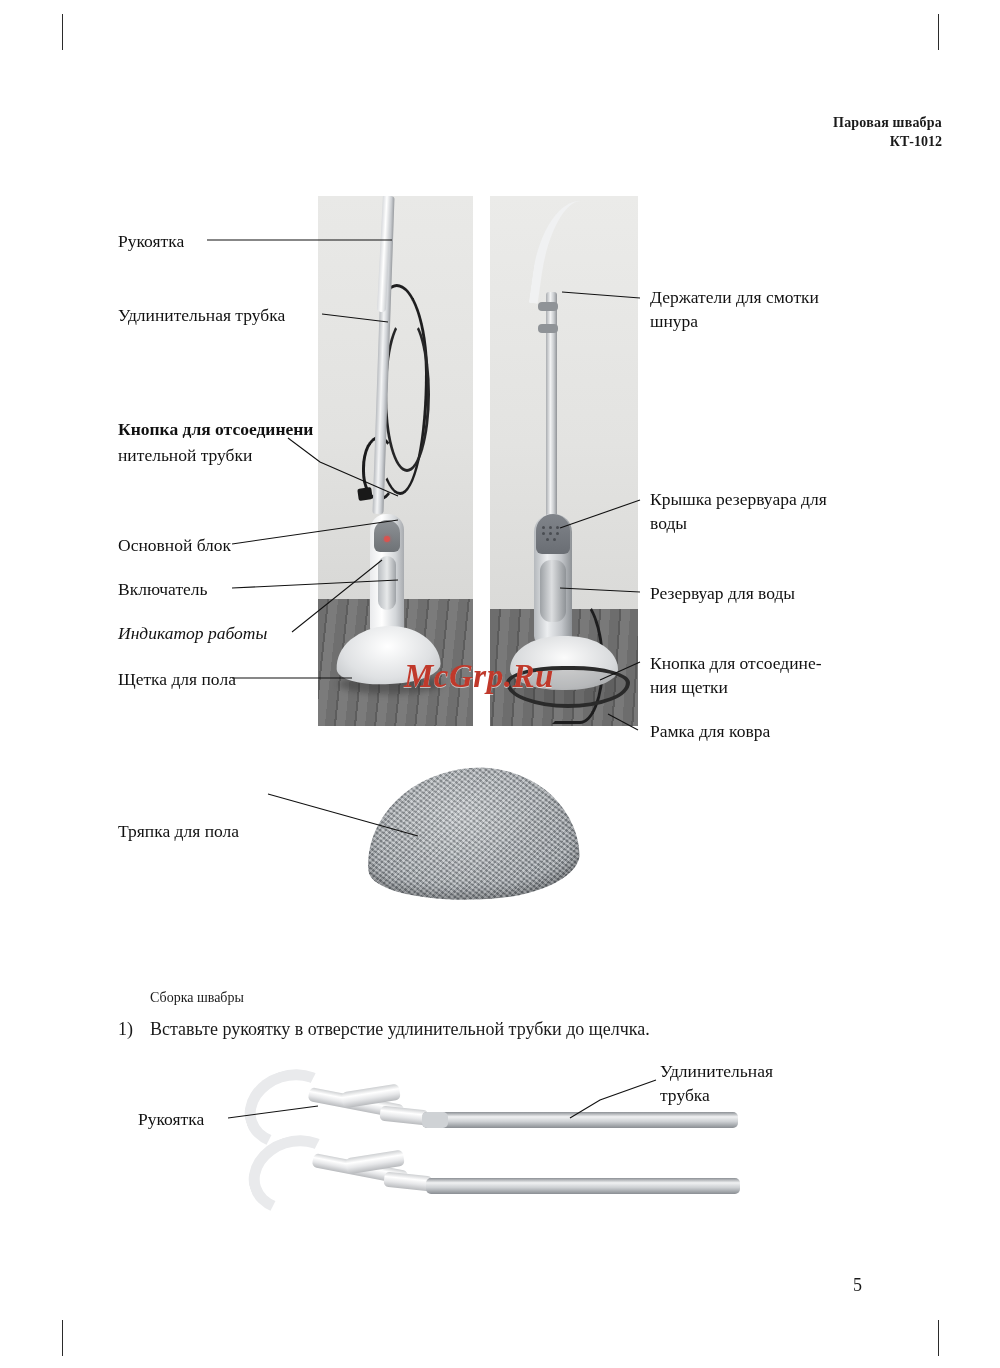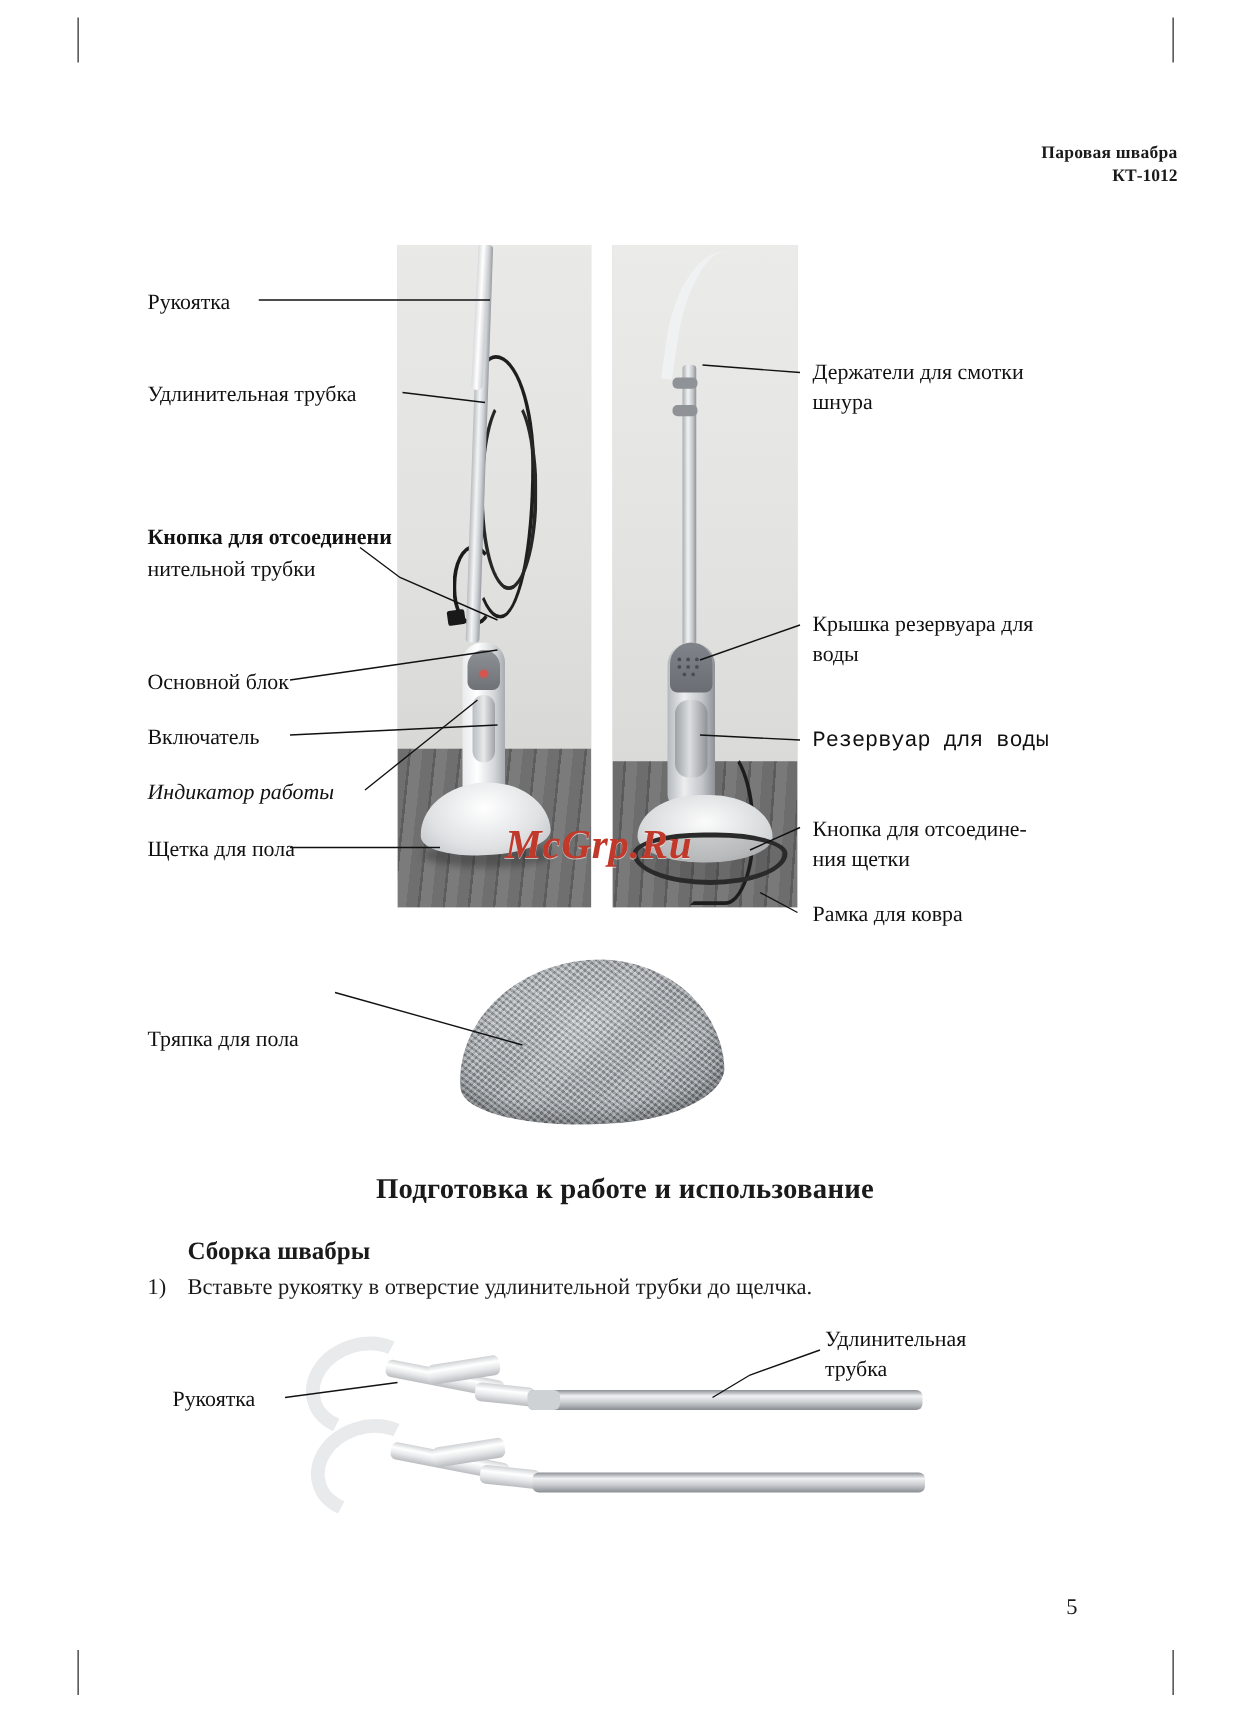--- a/index.html
+++ b/index.html
@@ -57,22 +57,22 @@
   }
   h1.section-title.second {
     top: 938px;
     font-size: 23px;
   }
 
   .subsection {
     position: absolute;
     left: 150px;
     top: 990px;
-    font-size: 20px;
-    font-weight: bold;
+    font-size: 14px;
+    font-weight: normal;
   }
   .step-num {
     position: absolute;
     left: 118px;
     top: 1019px;
     font-size: 18px;
   }
   .step-text {
     position: absolute;
     left: 150px;
@@ -432,26 +432,25 @@
   <div class="lbl" style="left:118px; top:534px;">Основной блок</div>
   <div class="lbl" style="left:118px; top:578px;">Включатель</div>
   <div class="lbl" style="left:118px; top:622px;font-style:italic;">Индикатор работы</div>
   <div class="lbl" style="left:118px; top:668px;">Щетка для пола</div>
   <div class="lbl" style="left:118px; top:820px;">Тряпка для пола</div>
 
   <div class="lbl" style="left:650px; top:286px;">Держатели для смотки</div>
   <div class="lbl" style="left:650px; top:310px;">шнура</div>
   <div class="lbl" style="left:650px; top:488px;">Крышка резервуара для</div>
   <div class="lbl" style="left:650px; top:512px;text-align:right;">воды</div>
-  <div class="lbl" style="left:650px; top:582px;font-family:Liberation Mono, monospace;">Резервуар для воды</div>
+  <div class="lbl" style="left:650px; top:582px;">Резервуар для воды</div>
   <div class="lbl" style="left:650px; top:652px;">Кнопка для отсоедине-</div>
   <div class="lbl" style="left:650px; top:676px;">ния щетки</div>
   <div class="lbl" style="left:650px; top:720px;">Рамка для ковра</div>
 
-  <h1 class="section-title second">Подготовка к работе и использование</h1>
   <div class="subsection">Сборка швабры</div>
   <div class="step-num">1)</div>
   <div class="step-text">Вставьте рукоятку в отверстие удлинительной трубки до щелчка.</div>
 
   <div class="lbl" style="left:660px; top:1060px;">Удлинительная</div>
   <div class="lbl" style="left:660px; top:1084px;">трубка</div>
   <div class="lbl" style="left:138px; top:1108px;">Рукоятка</div>
 
   <div class="page-number">5</div>
 </div>

